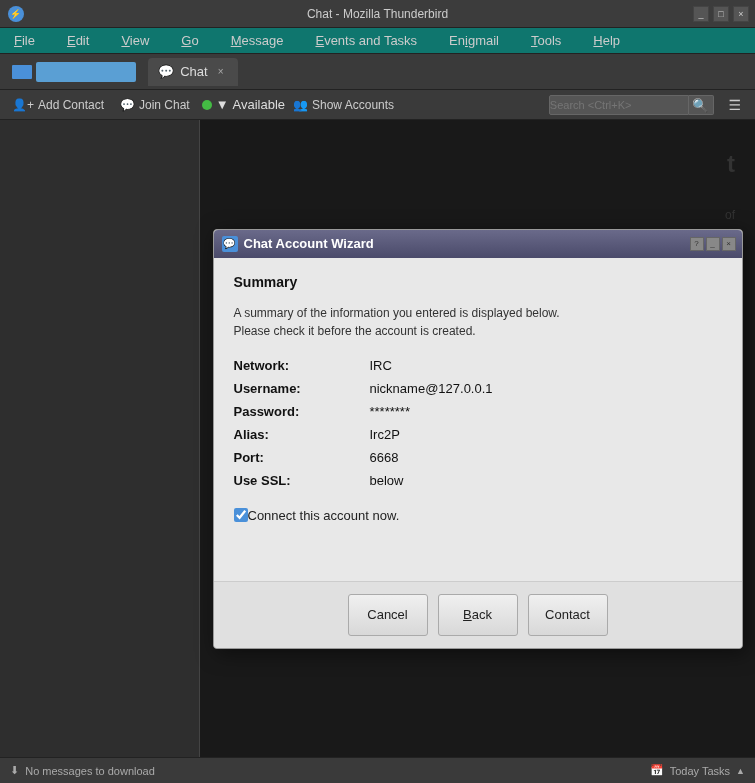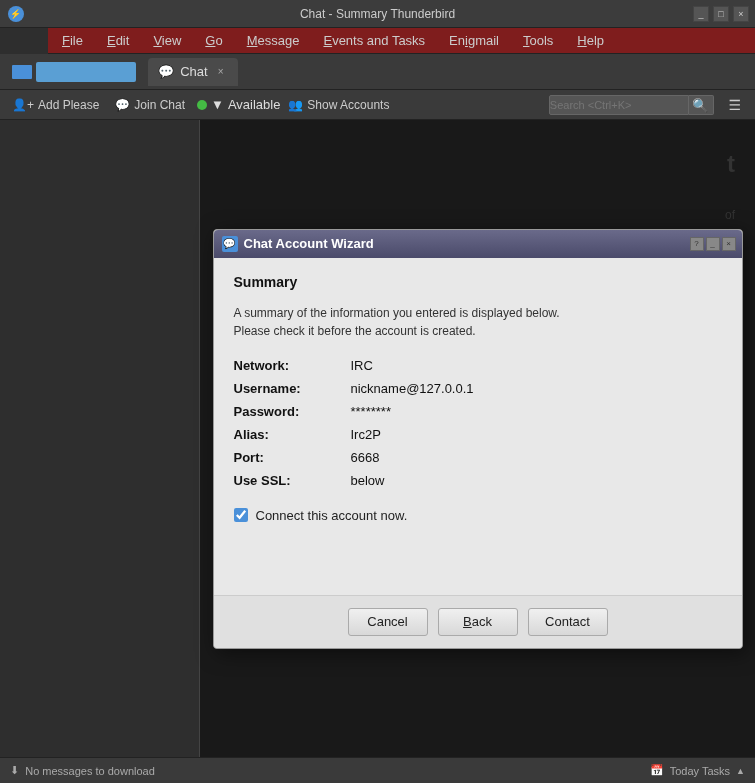--- a/index.html
+++ b/index.html
@@ -55,27 +55,26 @@
       border-radius: 50%;
       display: flex;
       align-items: center;
       justify-content: center;
       font-size: 9px;
     }
 
     
     .menu-bar {
       height: 26px;
-      background: #7f1d1d;
+      background: #0f766e;
       display: flex;
       align-items: center;
       padding: 0 6px;
-      gap: 8px;
+      gap: 16px;
       border-bottom: 1px solid #222;
-      margin-left: 48px;
     }
     .menu-item {
       padding: 2px 8px;
       font-size: 13px;
       color: #ccc;
       cursor: pointer;
       border-radius: 3px;
     }
     .menu-item u { text-decoration: underline; }
 
@@ -357,34 +356,33 @@
 
     .summary-table {
       width: 100%;
     }
     .summary-row {
       display: flex;
       margin-bottom: 8px;
       align-items: baseline;
     }
     .summary-label {
-      width: 117px;
+      width: 136px;
       font-weight: bold;
       font-size: 13px;
       color: #111;
     }
     .summary-value {
       font-size: 13px;
       color: #111;
     }
 
     .checkbox-row {
       display: flex;
       align-items: center;
-      gap: 8px;
       margin-top: 20px;
     }
     .checkbox-input {
       width: 14px;
       height: 14px;
       accent-color: #4a90d9;
       cursor: pointer;
     }
     .checkbox-label {
       font-size: 13px;
@@ -395,21 +393,21 @@
       display: flex;
       justify-content: center;
       gap: 10px;
       padding: 12px 20px;
       border-top: 1px solid #ccc;
       background: #e0e0e0;
       border-radius: 0 0 4px 4px;
     }
     .dialog-btn {
       min-width: 80px;
-      height: 28px;
+      height: 42px;
       background: linear-gradient(to bottom, #f0f0f0, #d8d8d8);
       border: 1px solid #aaa;
       border-radius: 3px;
       font-size: 13px;
       color: #222;
       cursor: pointer;
       display: flex;
       align-items: center;
       justify-content: center;
     }
@@ -446,21 +444,21 @@
     }
     .down-arrow-icon {
       font-size: 9px;
     }
   </style>
 </head>
 <body>
 
 <div class="title-bar">
   <div class="title-bar-icon">⚡</div>
-  <span class="title-bar-title">Chat - Summary Thunderbird</span>
+  <span class="title-bar-title">Chat - Mozilla Thunderbird</span>
   <div class="title-bar-controls">
     <div class="title-bar-btn">_</div>
     <div class="title-bar-btn">□</div>
     <div class="title-bar-btn">×</div>
   </div>
 </div>
 
 <div class="menu-bar">
   <div class="menu-item"><u>F</u>ile</div>
   <div class="menu-item"><u>E</u>dit</div>
@@ -483,21 +481,21 @@
       <span class="chat-bubble-icon">💬</span>
       <span>Chat</span>
       <div class="tab-close">×</div>
     </div>
   </div>
 </div>
 
 <div class="sub-toolbar">
   <button class="sub-btn">
     <span>👤+</span>
-    <span>Add Please</span>
+    <span>Add Contact</span>
   </button>
   <button class="sub-btn">
     <span>💬</span>
     <span>Join Chat</span>
   </button>
   <div class="status-area">
     <div class="status-dot"></div>
     <span>▼</span>
     <span>Available</span>
   </div>

